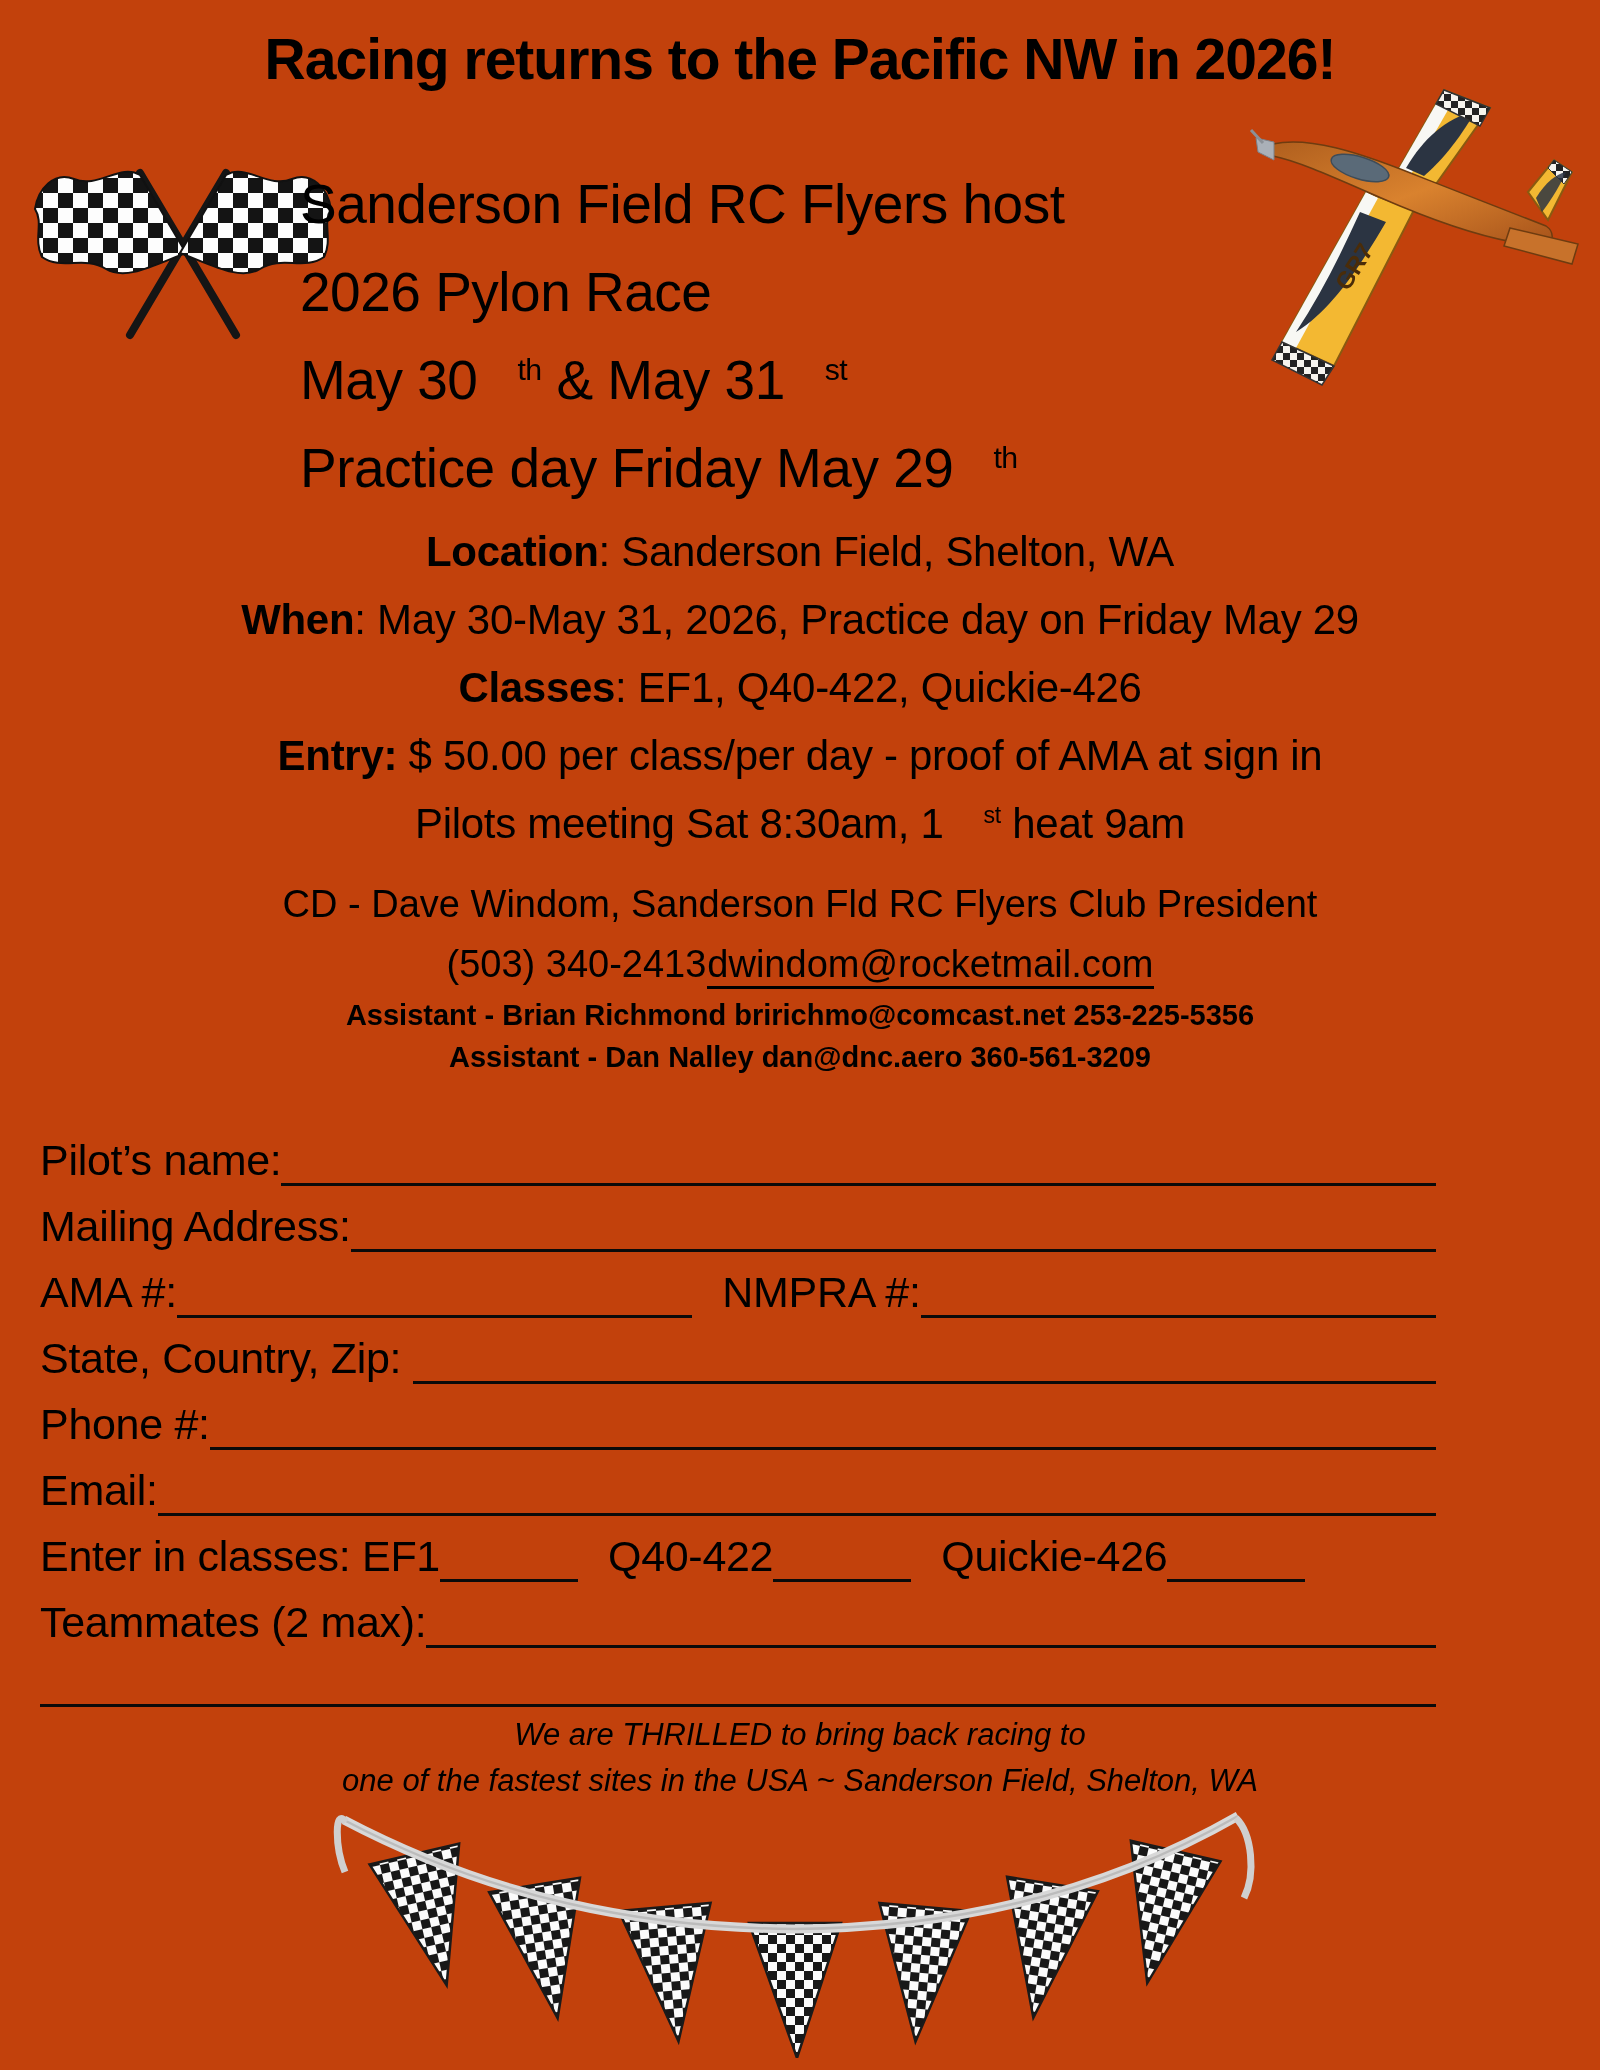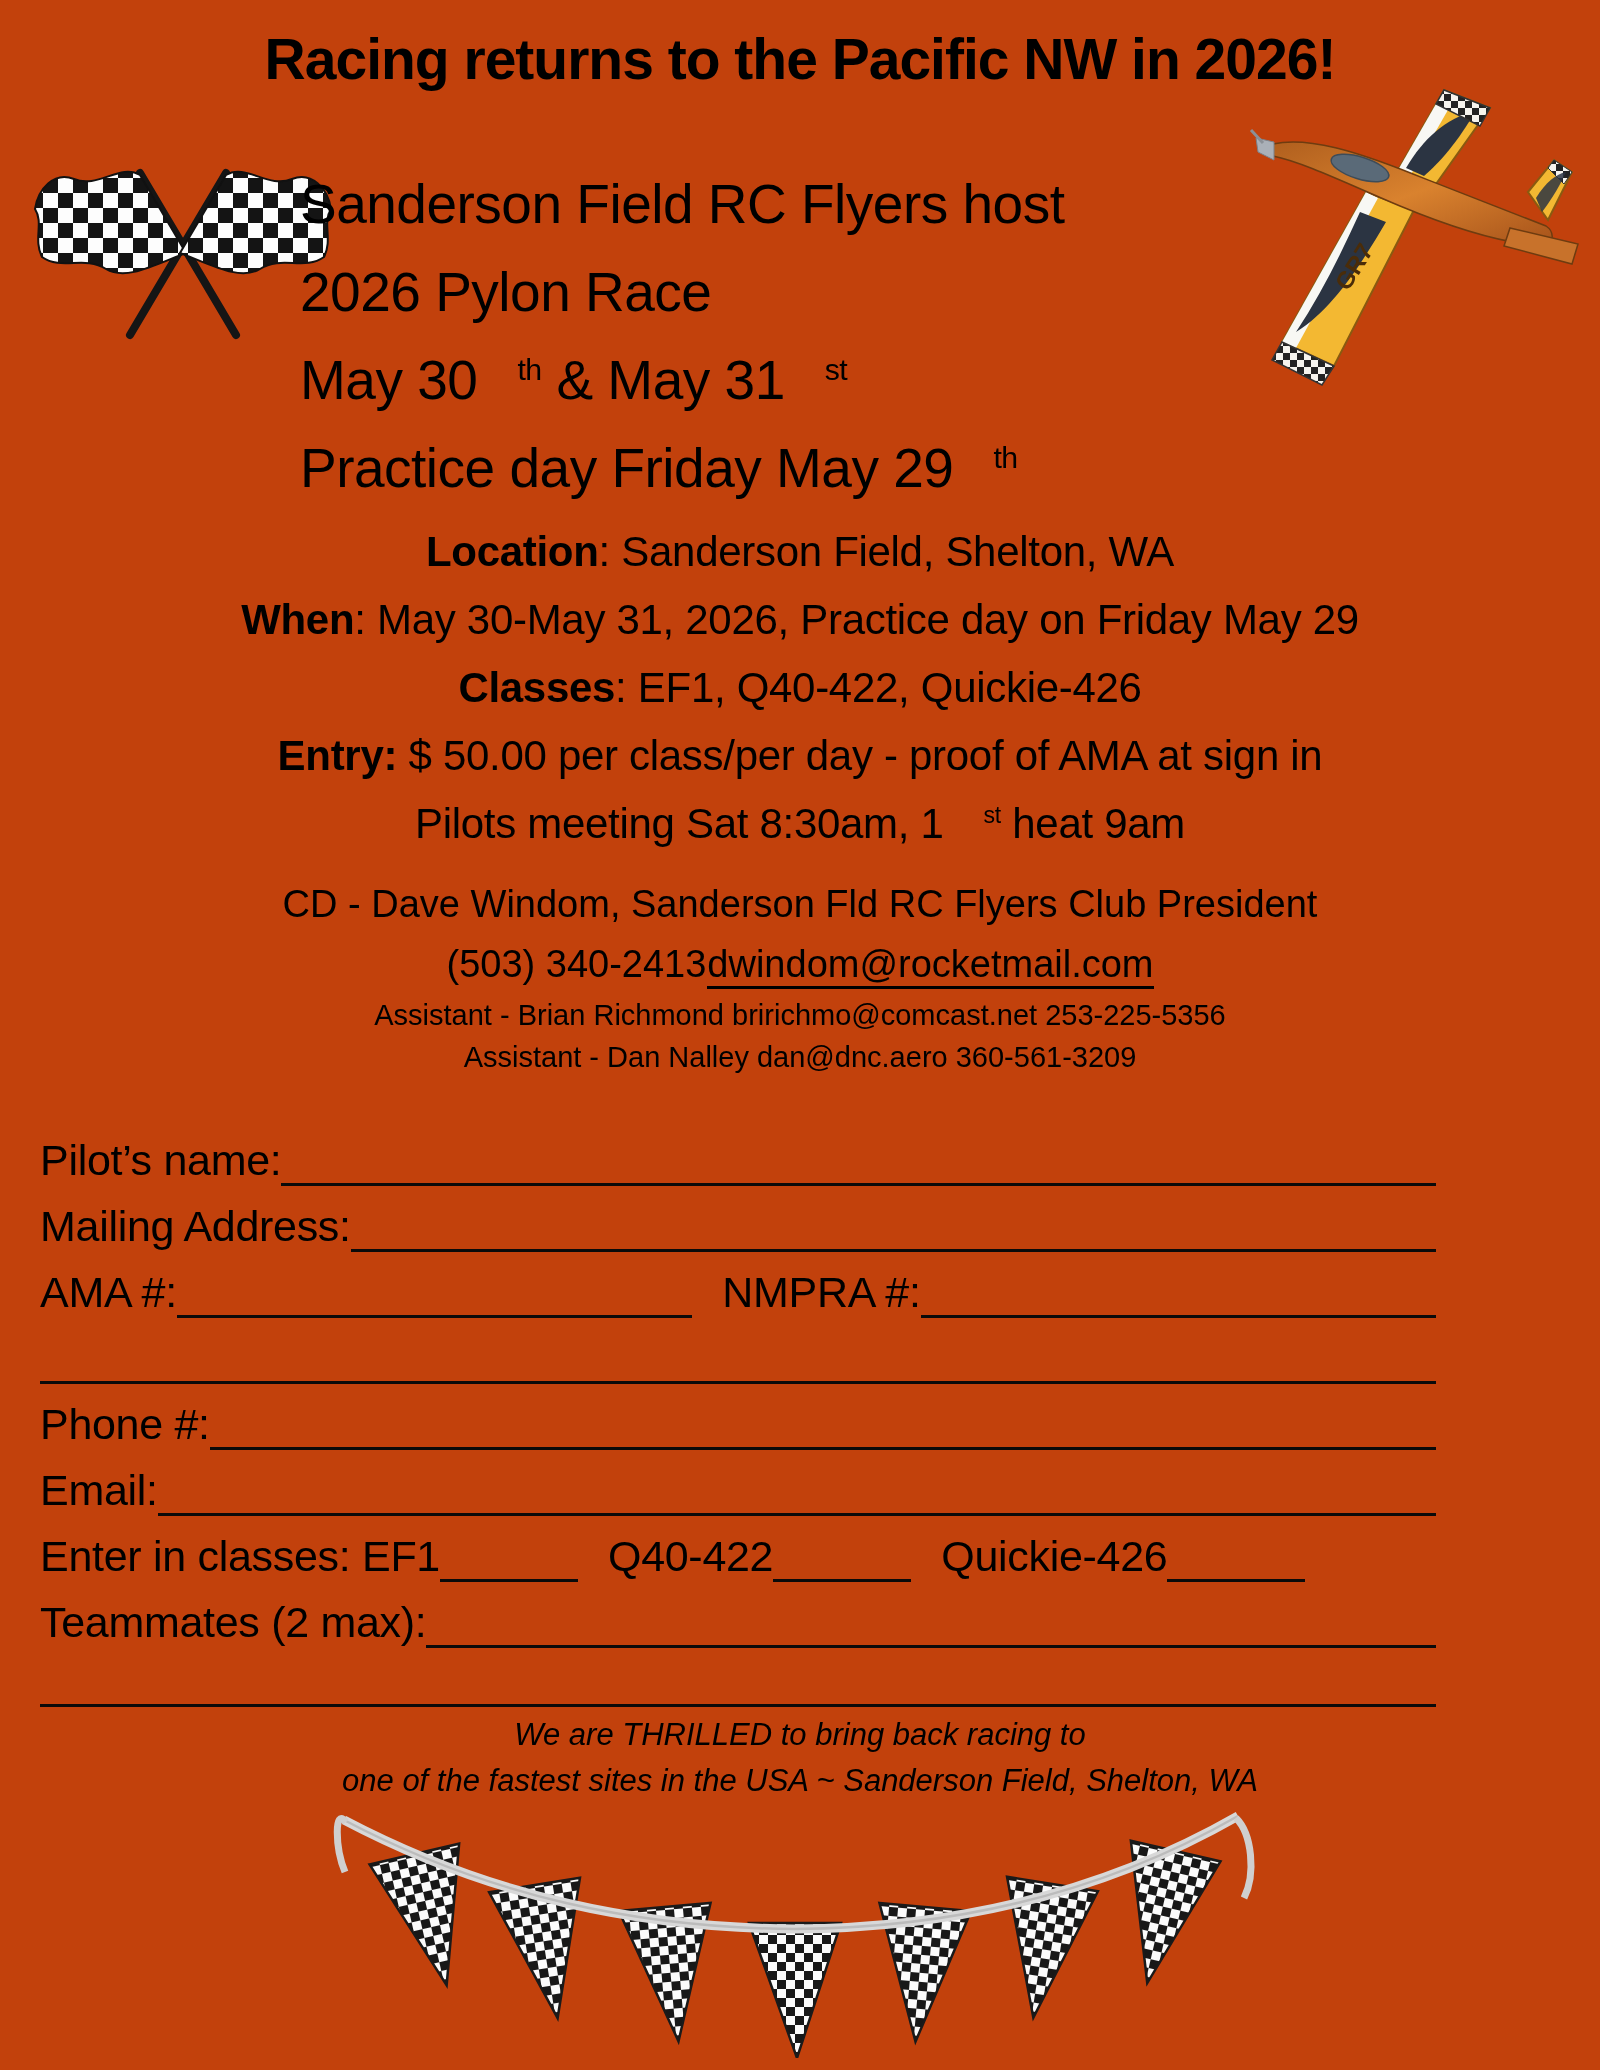--- a/index.html
+++ b/index.html
@@ -18,21 +18,21 @@
     font-size:55px;line-height:88px;letter-spacing:-0.5px;
   }
   .heading sup, .details sup{font-size:55%;line-height:0;vertical-align:super;margin-left:40px;}
   .details{
     position:absolute;top:518px;left:40px;width:1520px;text-align:center;
     font-size:42px;line-height:68px;letter-spacing:-0.3px;
   }
   .details b{font-weight:700;}
   .contact{position:absolute;top:874px;left:40px;width:1520px;text-align:center;}
   .contact-main{font-size:38px;line-height:60px;}
-  .contact-sub{font-size:29px;line-height:42px;}
+  .contact-sub{font-size:29px;line-height:42px;font-weight:bold;}
   .email{
     color:#000;text-decoration:none;border-bottom:3px solid #000;
     padding-bottom:1px;margin-left:1px;cursor:pointer;
   }
   .form{position:absolute;top:1128px;left:40px;width:1396px;font-size:43px;letter-spacing:-0.3px;}
   .row{display:flex;height:66px;align-items:flex-start;text-align:center;}
   .lbl{line-height:64px;white-space:pre;}
   .fill{flex:1 1 auto;height:55px;border-bottom:3px solid #0a0a0a;}
   .seg{flex:0 0 138px;height:55px;border-bottom:3px solid #0a0a0a;}
   .gapL{margin-left:30px;}
@@ -134,20 +134,21 @@
       <span class="lbl">Mailing Address:</span>
       <span class="fill"></span>
     </div>
     <div class="row">
       <span class="lbl">AMA #:</span>
       <span class="fill"></span>
       <span class="lbl gapL">NMPRA #:</span>
       <span class="fill"></span>
     </div>
     <div class="row">
+      <span class="lbl">State, Country, Zip: </span>
       <span class="fill"></span>
     </div>
     <div class="row">
       <span class="lbl">Phone #:</span>
       <span class="fill"></span>
     </div>
     <div class="row">
       <span class="lbl">Email:</span>
       <span class="fill"></span>
     </div>

